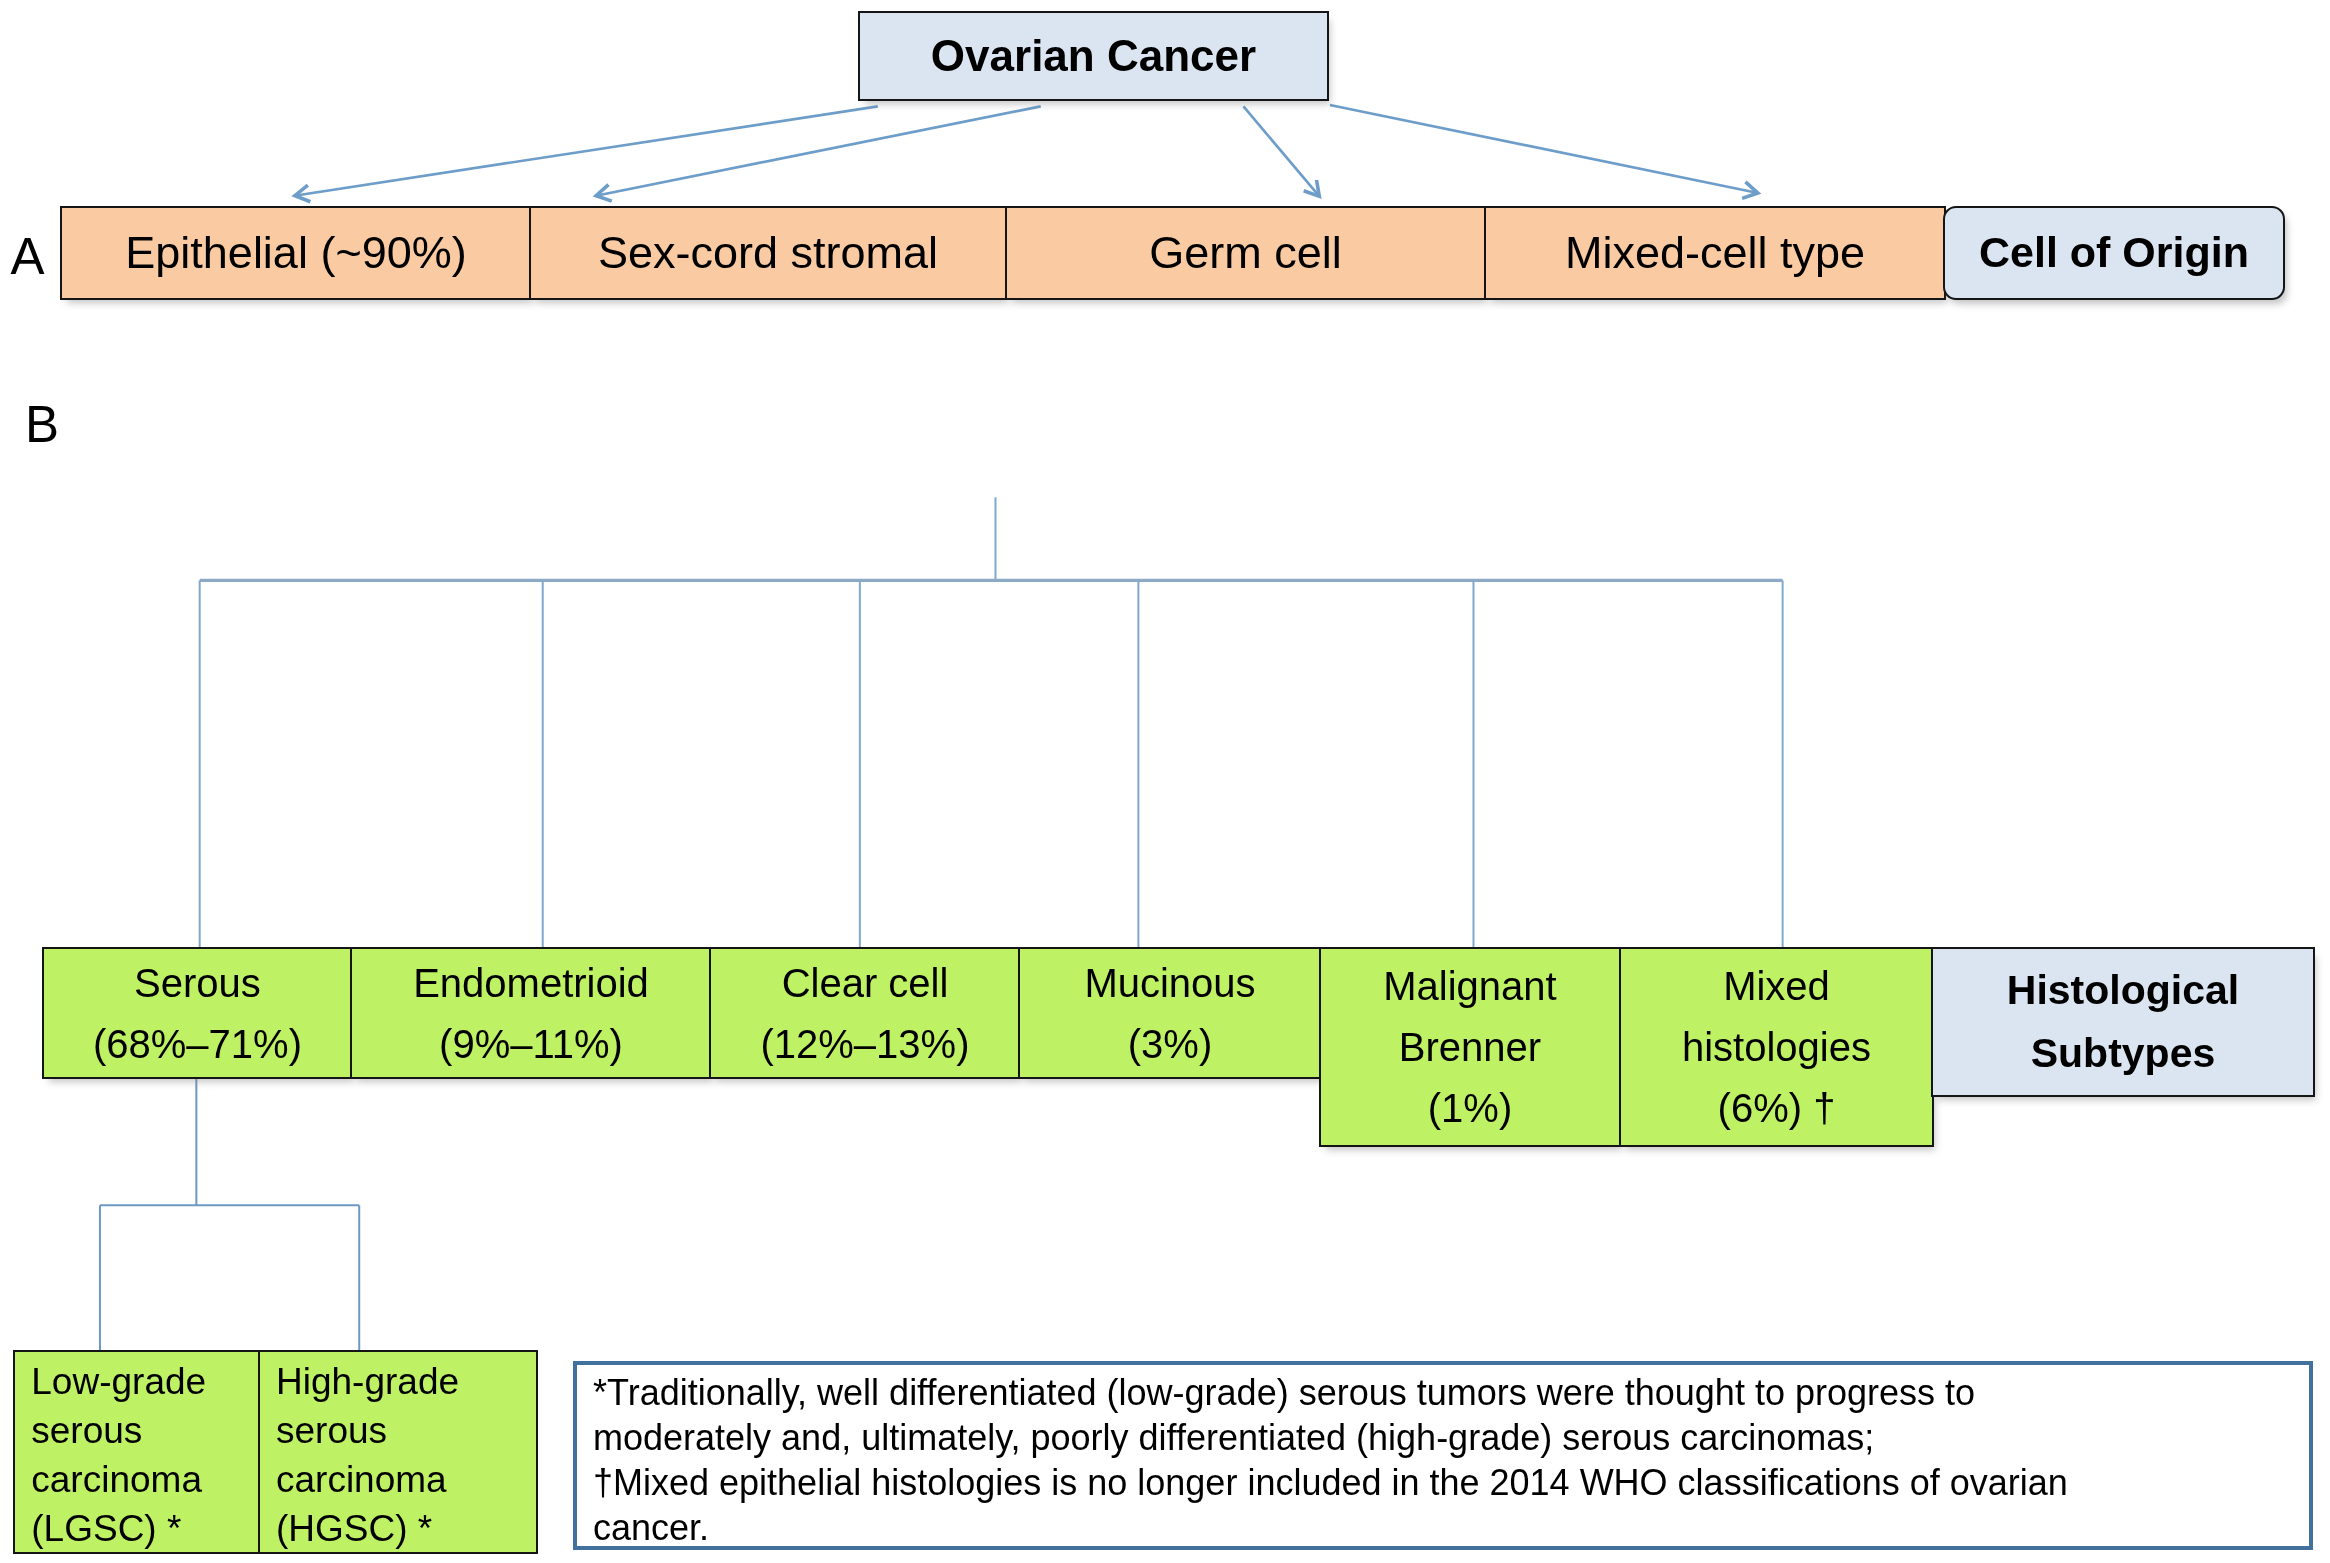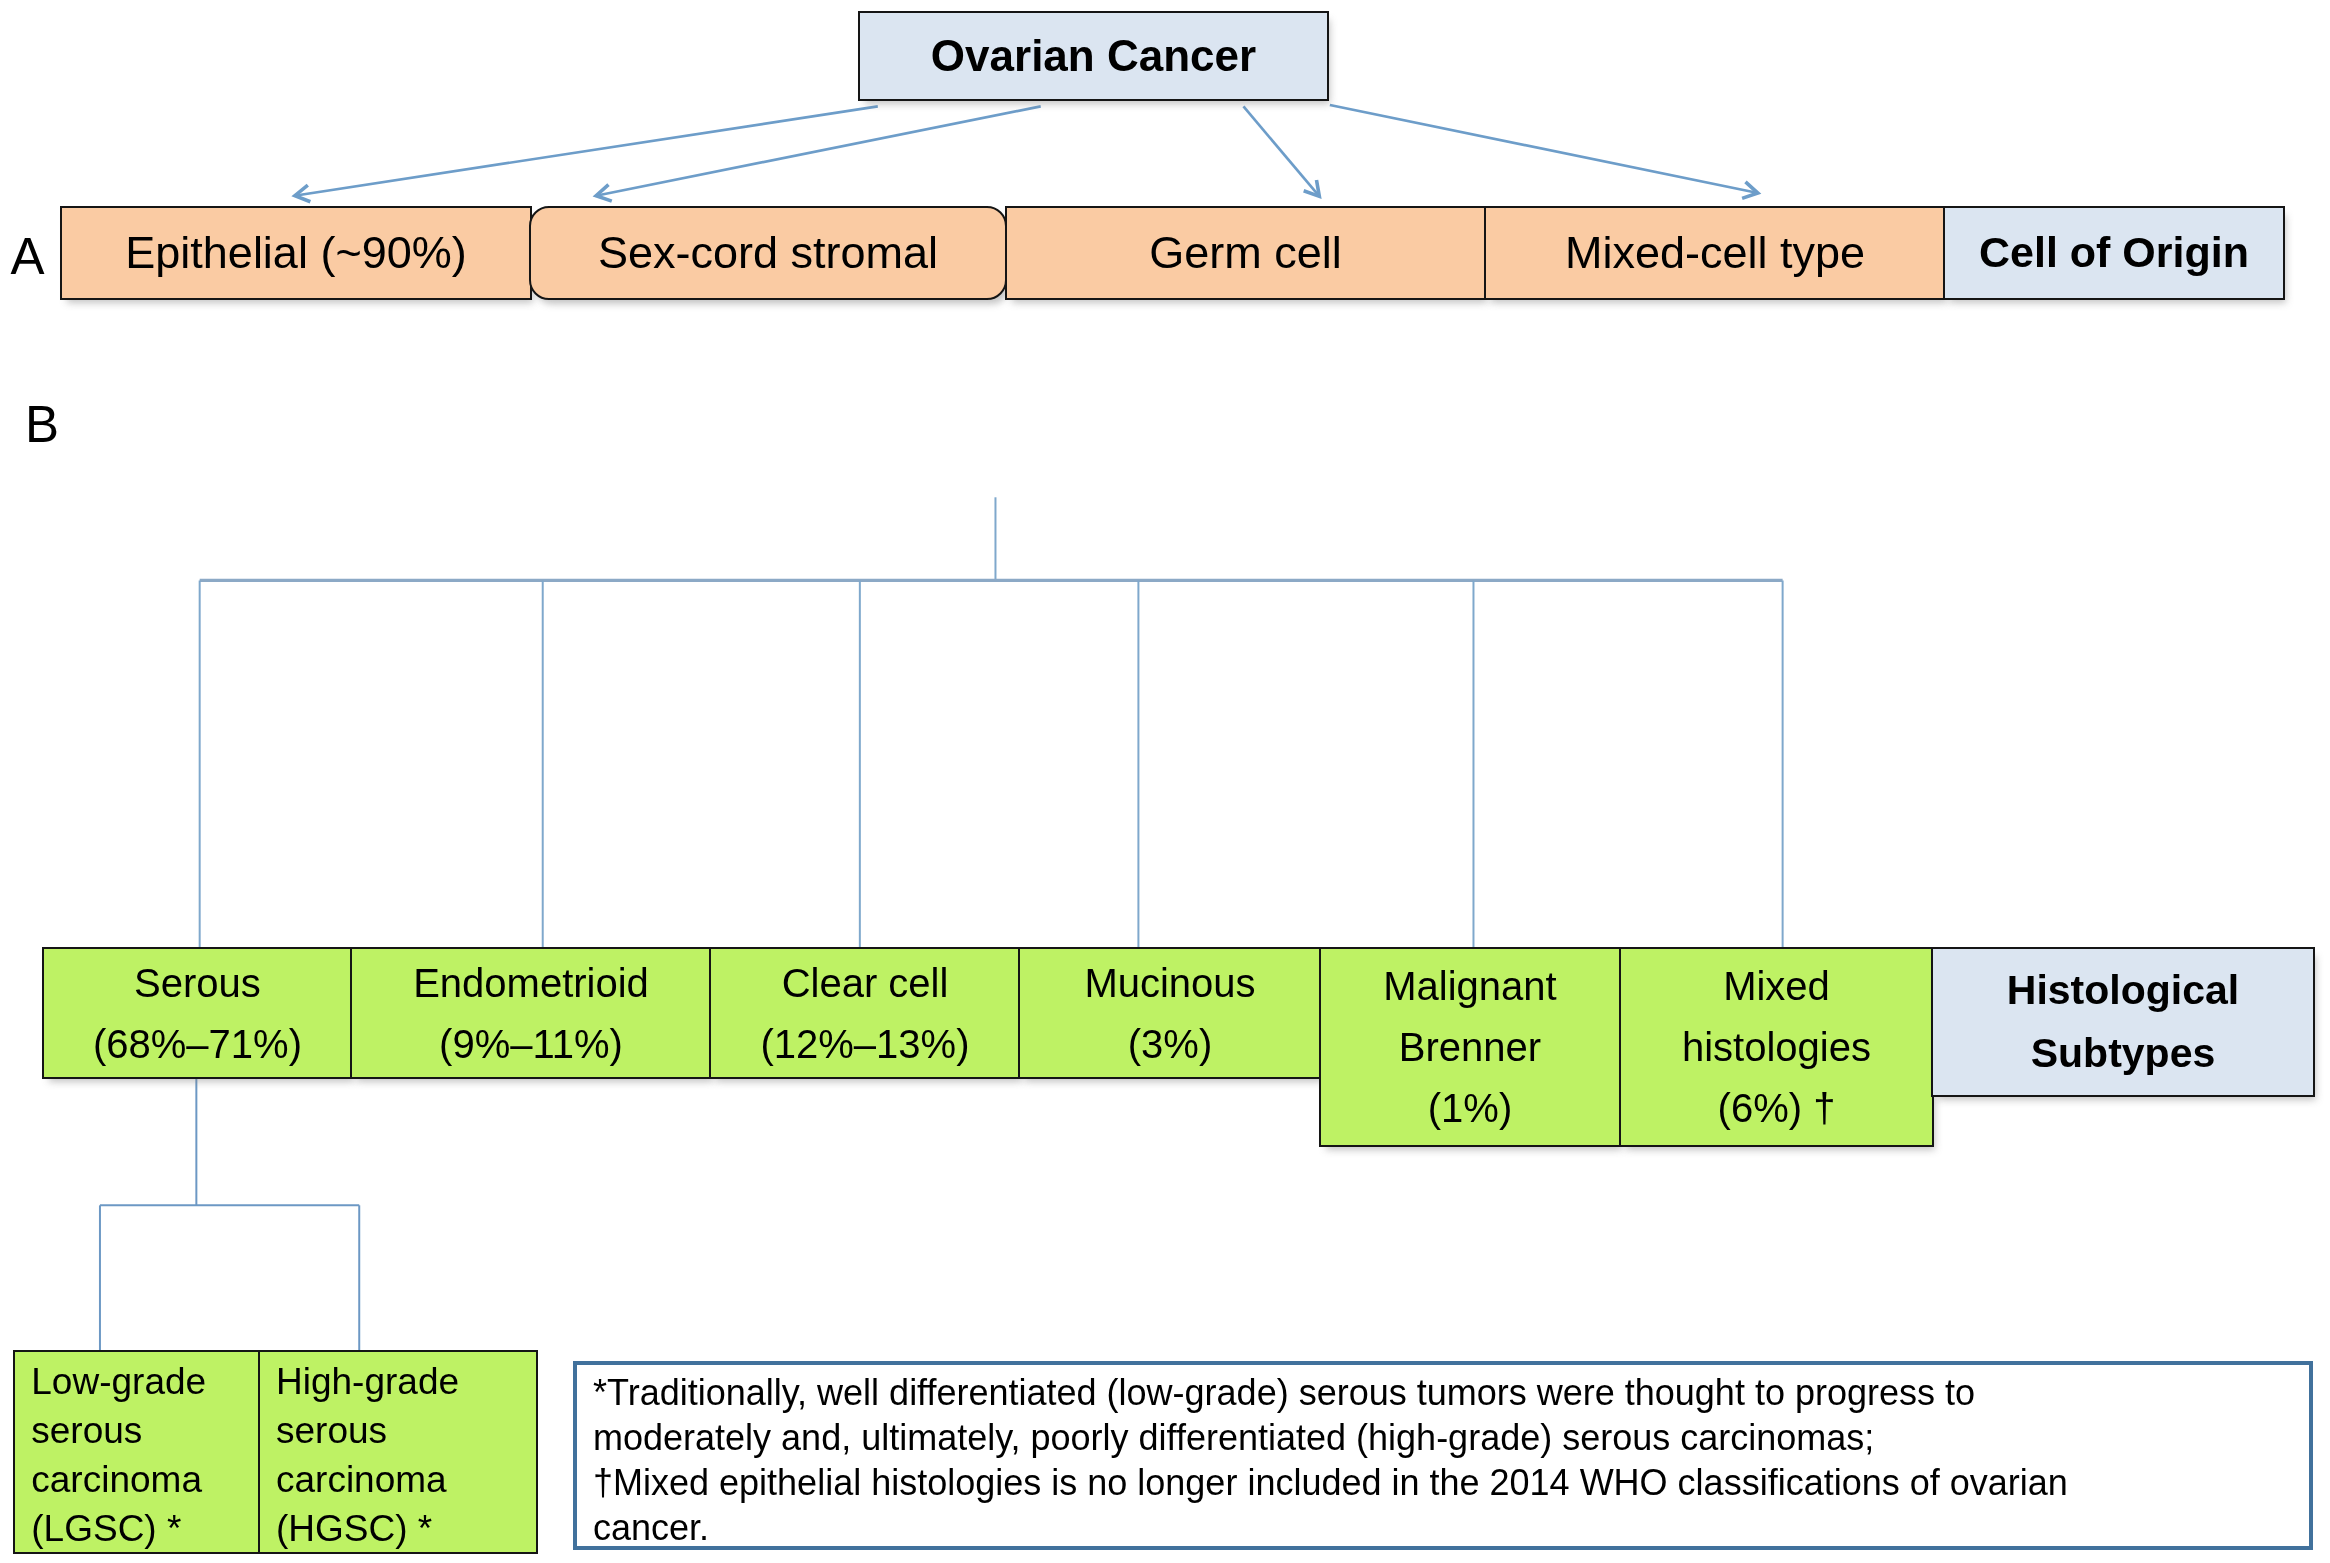--- a/index.html
+++ b/index.html
@@ -29,21 +29,21 @@
   .bluefill { background: #DBE5F1; }
   .lavender { background: #bef264; }
   .section-label {
     position: absolute;
     font-size: 51px;
     line-height: 1;
     color: #000;
   }
   .title-box   { font-size: 44px; font-weight: bold; }
   .rowa-cell   { font-size: 45px; }
-  .caption-a   { font-size: 43px; font-weight: bold; }
+  .caption-a   { font-size: 43px; font-weight: bold; border-radius: 13px; }
   .root-b      { font-size: 44px; }
   .subtype     { font-size: 40px; line-height: 61px; padding-top: 1.3px; }
   .caption-b   { font-size: 41px; font-weight: bold; line-height: 63px; }
   .serous-child {
     font-size: 37px;
     line-height: 49px;
     align-items: flex-start;
     justify-content: flex-start;
     text-align: left;
     padding: 5.3px 6.7px 0 16px;
@@ -90,21 +90,21 @@
     <line x1="150" y1="1813" x2="540" y2="1813" stroke="#6C98C4" stroke-width="3"></line>
     <line x1="150" y1="1813" x2="150" y2="2032" stroke="#6C98C4" stroke-width="3"></line>
     <line x1="540" y1="1813" x2="540" y2="2032" stroke="#6C98C4" stroke-width="3"></line>
   </svg>
 
   <div class="box bluefill title-box shadow" style="left:858px; top:10.6px; width:471px; height:90px;">Ovarian Cancer</div>
 
   <div class="section-label" style="left:10.6px; top:231px;">A</div>
 
   <div class="box orange rowa-cell shadow" style="left:60px; top:206px; width:472px; height:94px;">Epithelial (~90%)</div>
-  <div class="box orange rowa-cell shadow" style="left:529px; top:206px; width:478px; height:94px;border-radius:20px;">Sex-cord stromal</div>
+  <div class="box orange rowa-cell shadow" style="left:529px; top:206px; width:478px; height:94px;">Sex-cord stromal</div>
   <div class="box orange rowa-cell shadow" style="left:1005px; top:206px; width:481px; height:94px;">Germ cell</div>
   <div class="box orange rowa-cell shadow" style="left:1484px; top:206px; width:462px; height:94px;">Mixed-cell type</div>
   <div class="box bluefill caption-a shadow" style="left:1943px; top:206px; width:342px; height:94px;">Cell of Origin</div>
 
   <div class="section-label" style="left:25px; top:399px;">B</div>
 
 
   <div class="box lavender subtype shadow" style="left:42px; top:947px; width:311px; height:132px;">Serous
 (68%–71%)</div>
   <div class="box lavender subtype shadow" style="left:350px; top:947px; width:362px; height:132px;">Endometrioid

